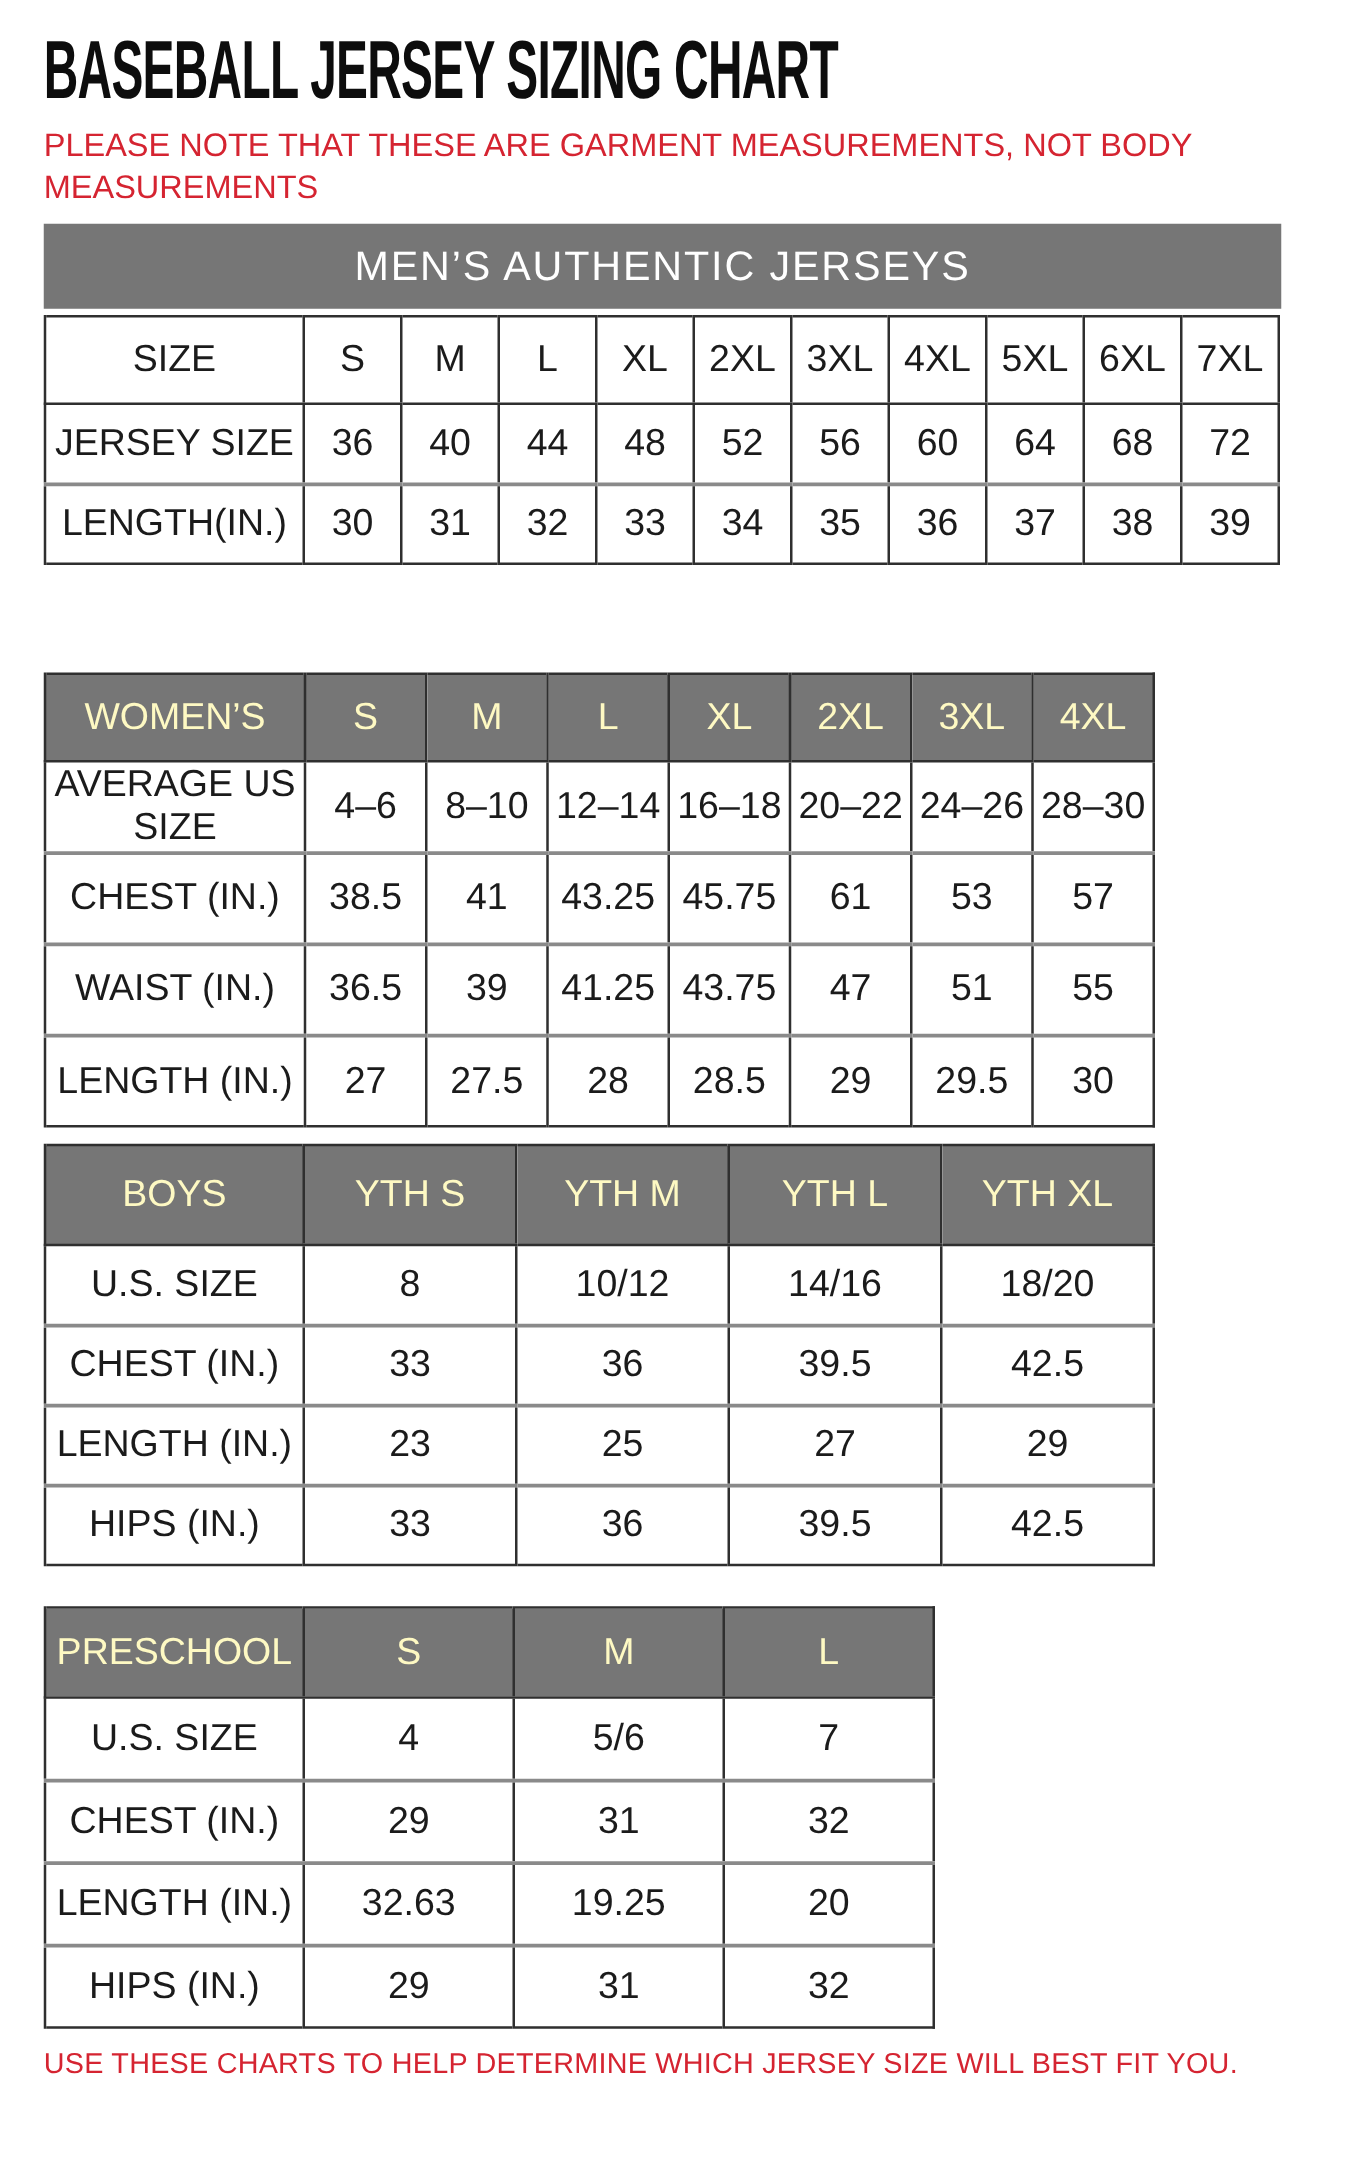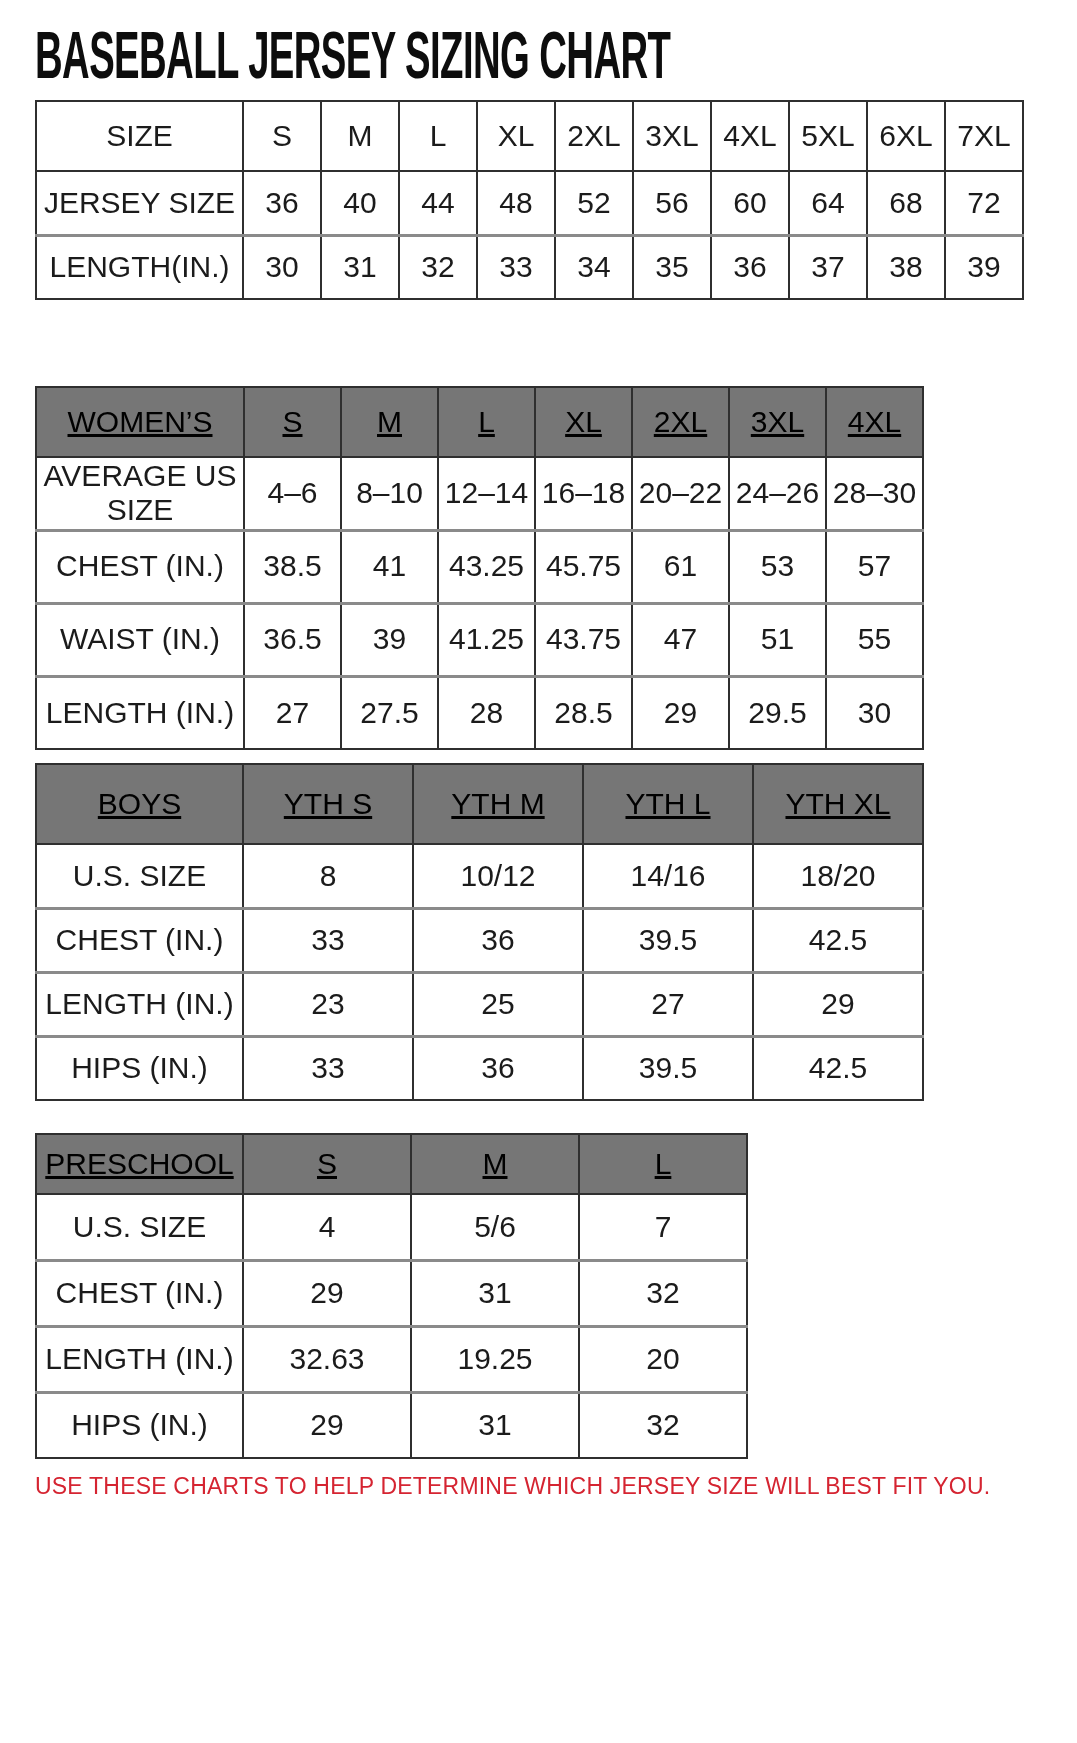--- a/index.html
+++ b/index.html
@@ -74,22 +74,21 @@
     color:var(--ink);
     padding:0 4px;
     line-height:1.15;
     overflow:hidden;
   }
   .size-table thead th{
     border-bottom:2px solid var(--grid-dark);
   }
   .size-table thead tr.gray-head th{
     background:var(--gray);
-    color:#000000;
-    text-decoration:underline;
+    color:#fef9c3;
   }
   .size-table thead tr.plain-head th{
     background:#ffffff;
     color:var(--ink);
   }
   .size-table tbody tr td{
     border-top:3px solid var(--grid-light);
   }
   .size-table tbody tr:first-child td{
     border-top:2px solid var(--grid-dark);
@@ -103,22 +102,24 @@
     white-space:nowrap;
   }
 </style>
 </head>
 <body>
 
 <div class="page">
 
   <h1 class="title"><span class="condense">BASEBALL JERSEY SIZING CHART</span></h1>
 
+  <p class="note">PLEASE NOTE THAT THESE ARE GARMENT MEASUREMENTS, NOT BODY MEASUREMENTS</p>
 
   <div class="table-block" id="block-mens">
+    <div class="banner">MEN’S AUTHENTIC JERSEYS</div>
   <table class="size-table">
         <colgroup>
           <col style="width: 207px;">
           <col style="width: 78px;">
           <col style="width: 78px;">
           <col style="width: 78px;">
           <col style="width: 78px;">
           <col style="width: 78px;">
           <col style="width: 78px;">
           <col style="width: 78px;">
@@ -294,21 +295,21 @@
 
   <div class="table-block" id="block-preschool">
       <table class="size-table">
         <colgroup>
           <col style="width: 207px;">
           <col style="width: 168px;">
           <col style="width: 168px;">
           <col style="width: 168px;">
         </colgroup>
         <thead>
-          <tr class="gray-head" style="height: 60px; border-radius: 28px;">
+          <tr class="gray-head" style="height: 72px; border-radius: 28px;">
             <th>PRESCHOOL</th>
             <th>S</th>
             <th>M</th>
             <th>L</th>
           </tr>
         </thead>
         <tbody>
           <tr style="height: 66px;">
             <td class="row-label">U.S. SIZE</td>
             <td>4</td>

